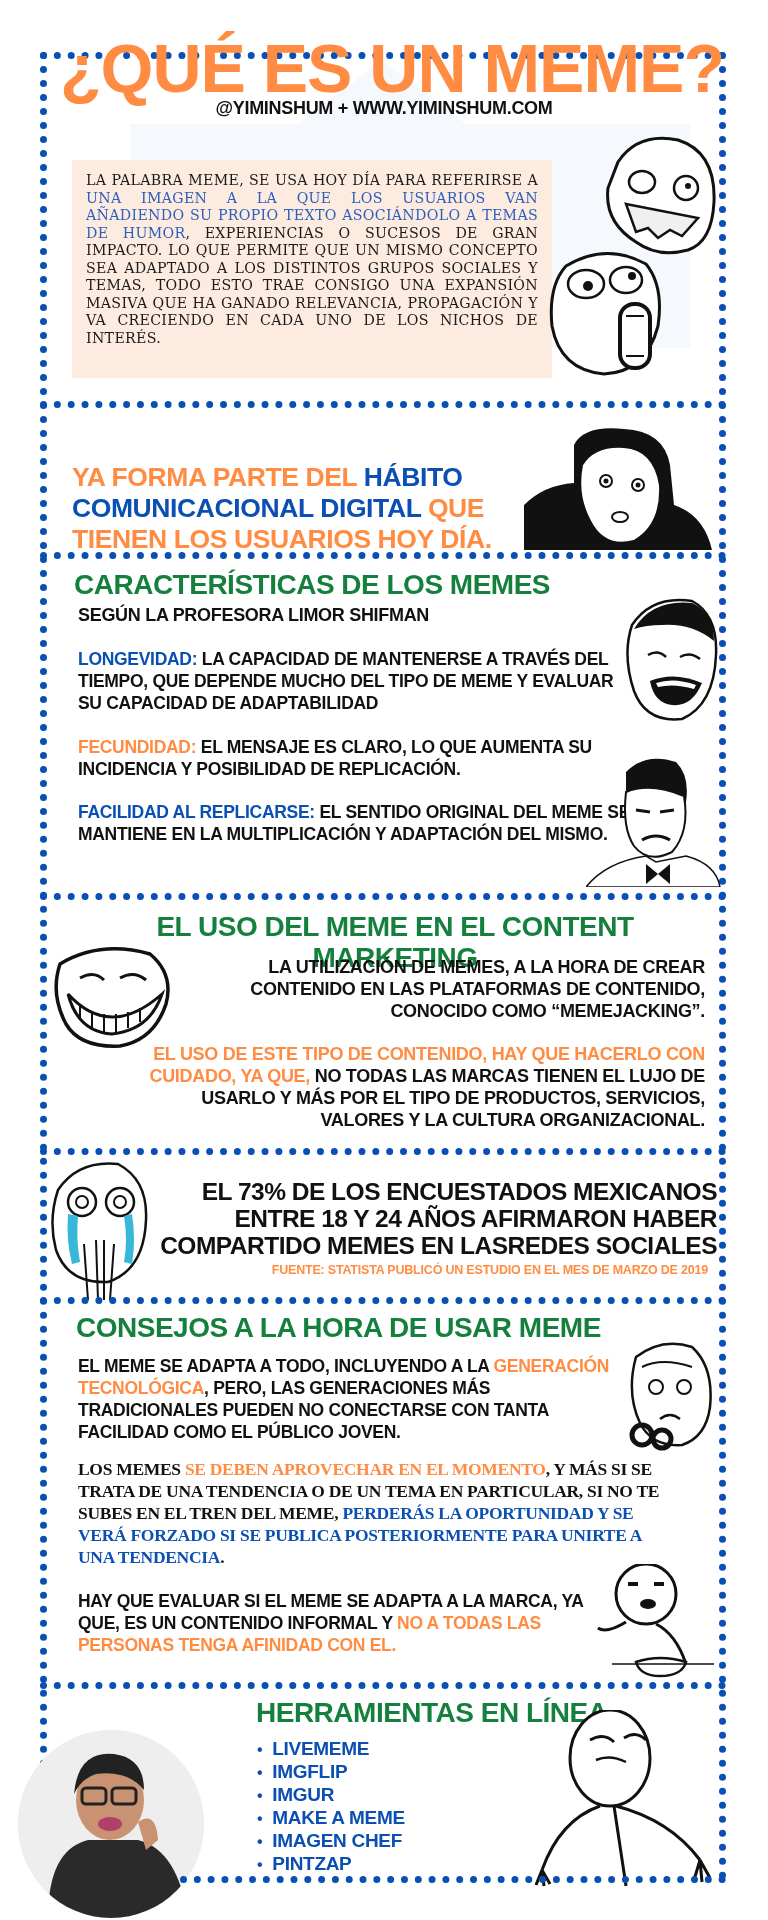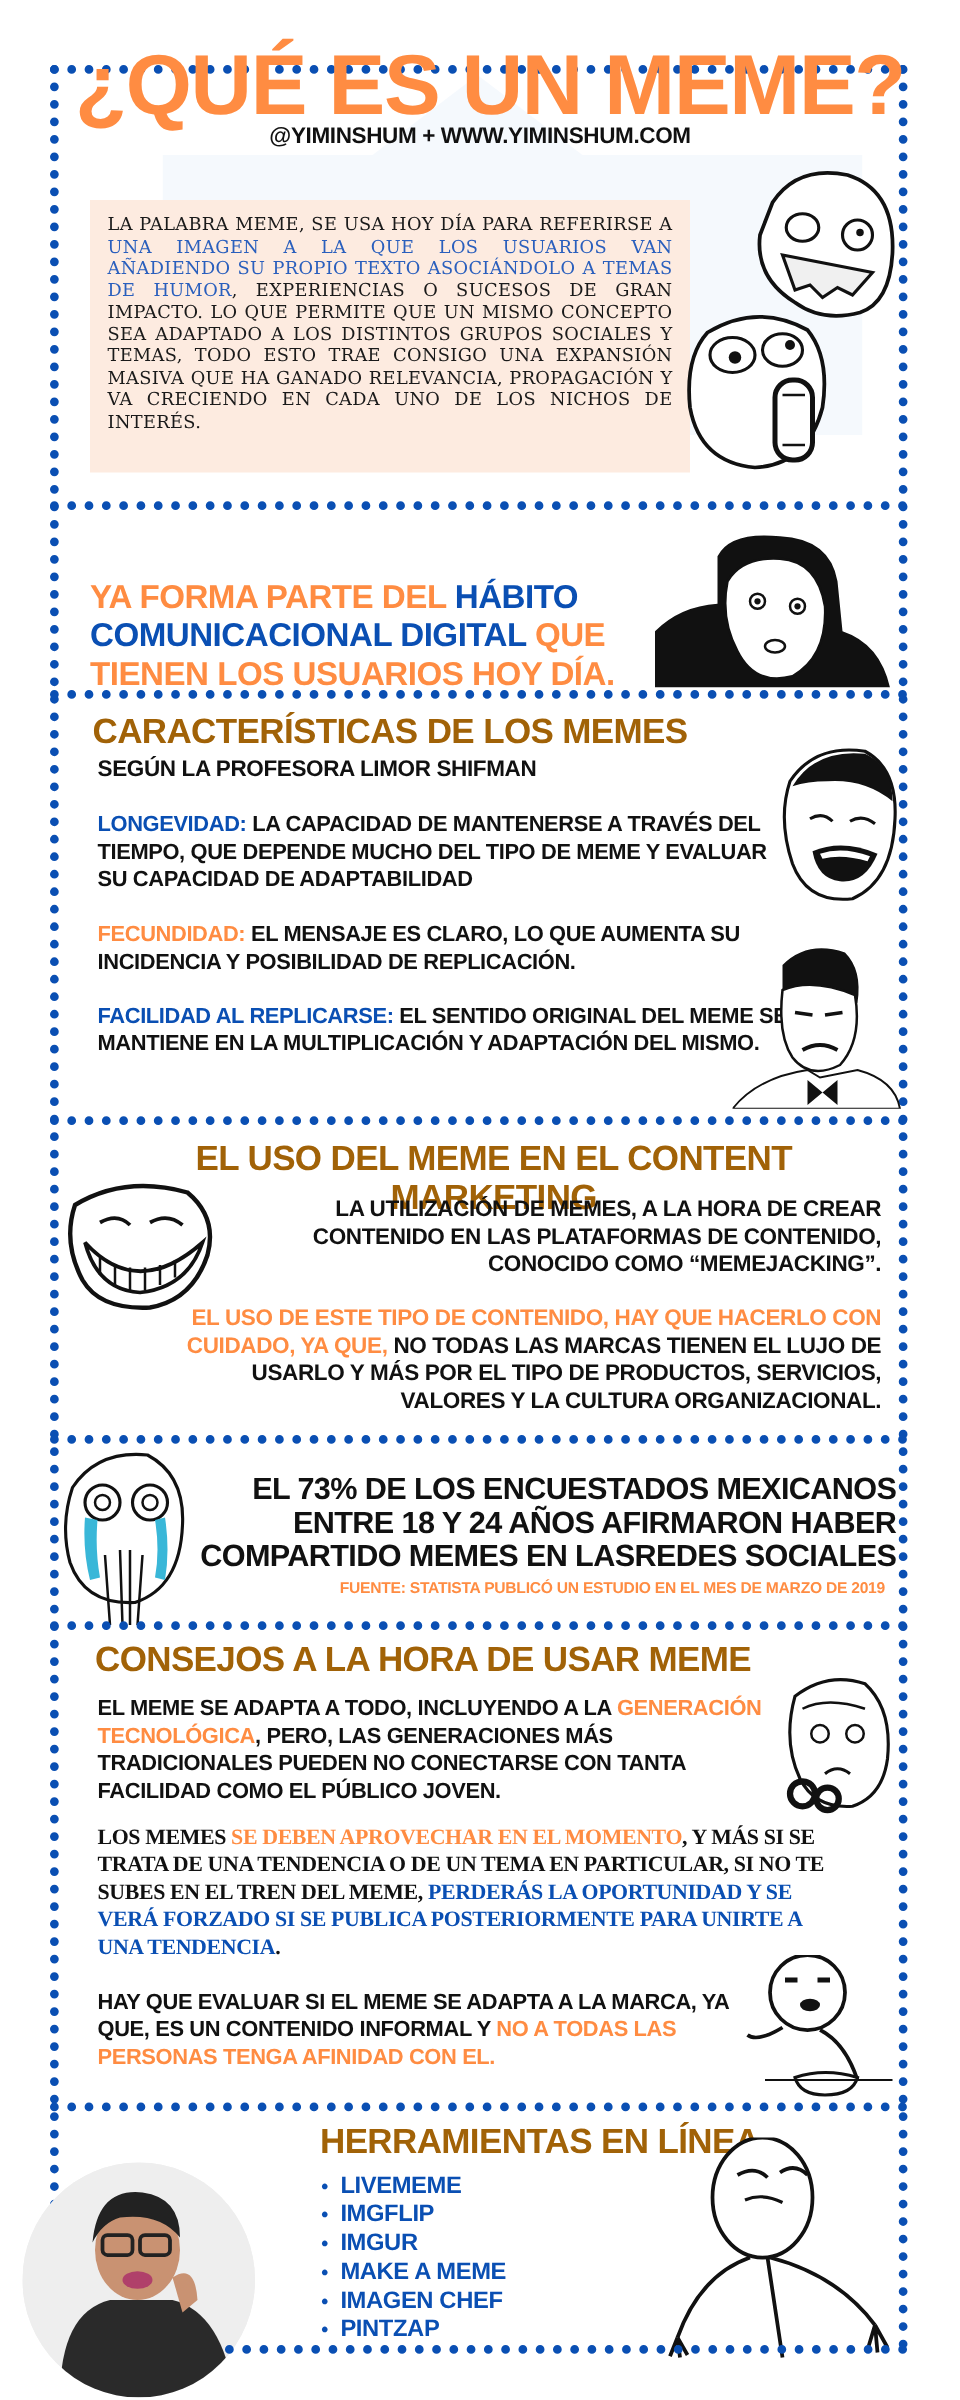--- a/index.html
+++ b/index.html
@@ -15,21 +15,21 @@
   .divider { position: absolute; left: 40px; width: 686px; height: 0; border-top: 7px dotted #0a4fb3; }
   .bgpattern { position: absolute; left: 130px; top: 60px; width: 560px; height: 320px; background: #f1f6fc; opacity: .7;
     clip-path: polygon(0 20%, 30% 20%, 45% 0, 60% 20%, 100% 20%, 100% 90%, 0 90%); }
   .title { position: absolute; left: 42px; top: 34px; width: 700px; text-align: center; font-size: 68px; font-weight: bold; letter-spacing: -1px; color: #ff8c42; line-height: 1; background: transparent; }
   .subtitle { position: absolute; left: 0; top: 98px; width: 768px; text-align: center; font-size: 18px; font-weight: bold; color: #111; letter-spacing: -.3px; }
   .intro-box { position: absolute; left: 72px; top: 160px; width: 480px; height: 218px; background: #fdebe0; padding: 12px 14px; }
   .intro-text { font-family: "DejaVu Serif", serif; font-size: 14.2px; line-height: 17.5px; color: #1a1a1a; text-align: justify; letter-spacing: .3px; }
   .intro-text .hl { color: #2a5fbd; }
   .sec { position: absolute; font-weight: bold; }
   .habit { left: 72px; top: 434px; width: 460px; font-size: 26.5px; line-height: 31px; letter-spacing: -.4px; margin-top: 28px; }
-  .h2 { font-size: 27px; color: #a16207; letter-spacing: -.5px; line-height: 1.1; }
+  .h2 { font-size: 27px; color: #15803d; letter-spacing: -.5px; line-height: 1.1; }
   .body { font-size: 17.5px; line-height: 22px; color: #111; letter-spacing: -.3px; }
   .meme { position: absolute; }
   .tools-list { list-style: none; }
   .tools-list li { font-size: 19px; line-height: 22px; color: #0a4fb3; font-weight: bold; letter-spacing: -.3px; }
   .tools-list li::before { content: "•"; margin-right: 10px; font-size: 16px; }
 </style>
 </head>
 <body>
 
 <div class="bgpattern"></div>

